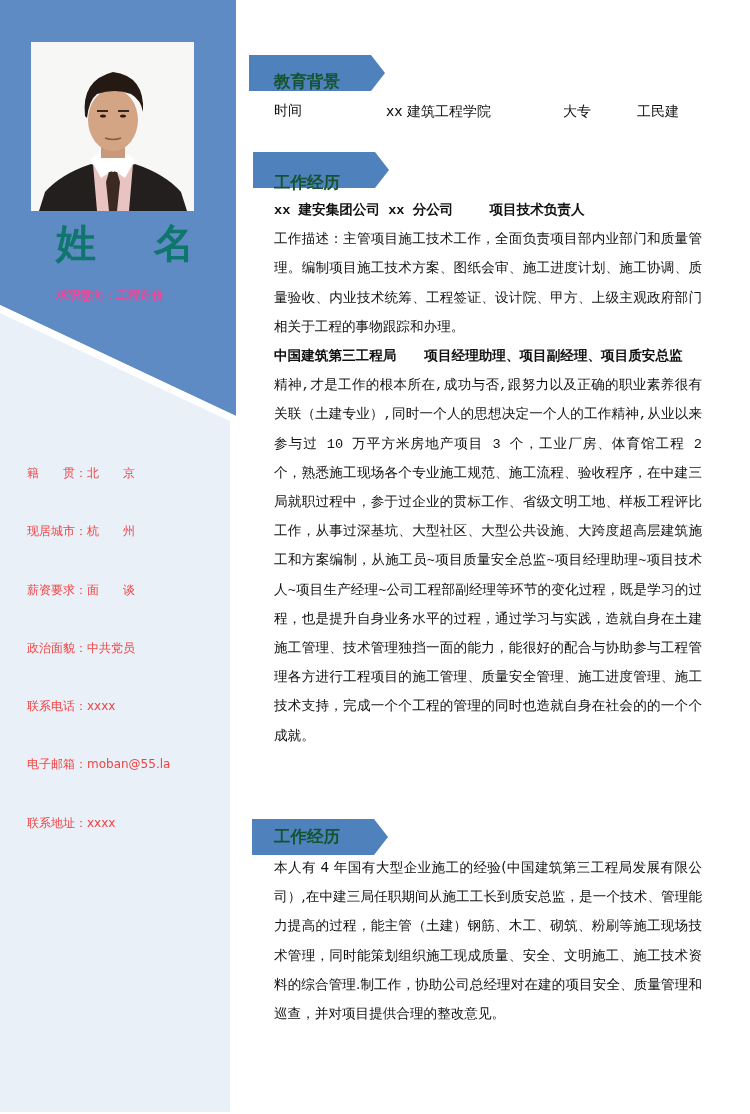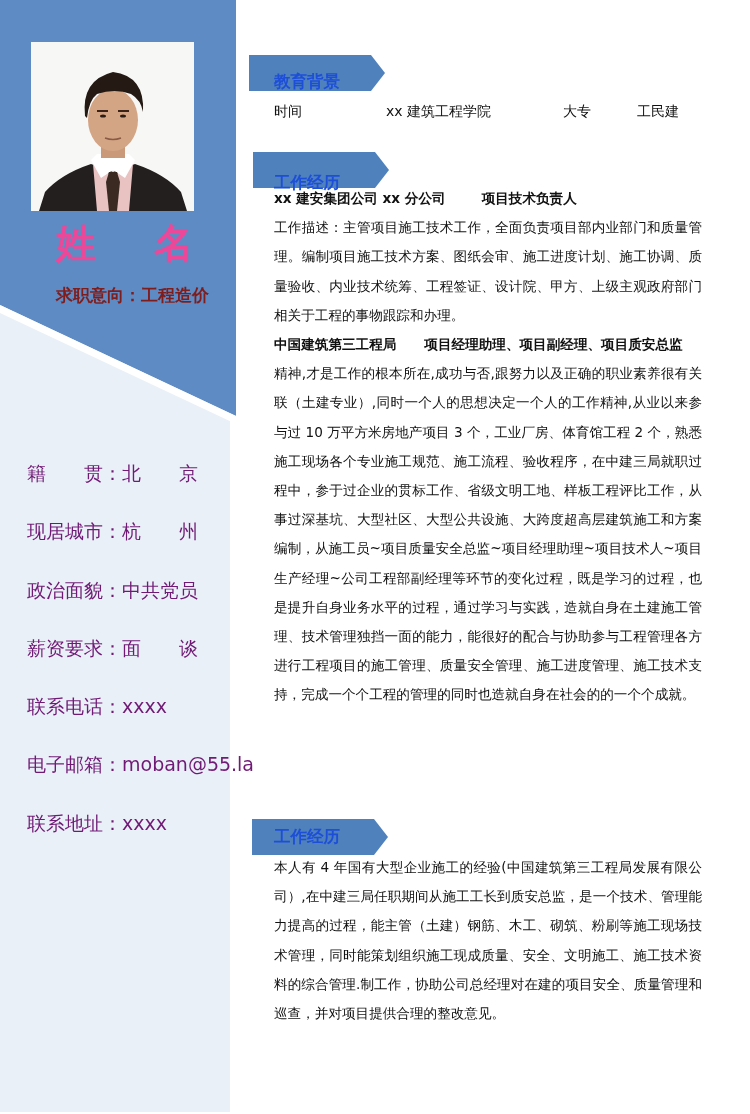--- a/index.html
+++ b/index.html
@@ -21,41 +21,41 @@
       background: #ffffff;
       clip-path: polygon(0 305px, 236px 416px, 236px 424px, 0 313px);
     }
     .photo {
       position: absolute; left: 31px; top: 42px; width: 163px; height: 169px;
       background: #f7f8f7; overflow: hidden;
     }
     .photo svg { display: block; }
     .name {
       position: absolute; left: 56px; top: 218px;
-      font-size: 40px; font-weight: bold; color: #ec4899; letter-spacing: 22px;
+      font-size: 40px; font-weight: bold; color: #0f766e; letter-spacing: 22px;
       line-height: 50px;
     }
     .objective {
       position: absolute; left: 56px; top: 285px;
-      font-size: 17px; font-weight: bold; color: #7f1d1d; line-height: 20px;
+      font-size: 12px; font-weight: bold; color: #ec4899; line-height: 20px;
     }
     .info-list { position: absolute; left: 27px; top: 463px; }
     .info-item {
-      height: 58.3px; font-size: 19px; color: #701a75; line-height: 20px;
+      height: 58.3px; font-size: 12px; color: #ef4444; line-height: 20px;
       white-space: pre;
     }
 
     
     .banner {
       position: absolute; height: 36px; width: 136px;
       background: #4f81bd;
       clip-path: polygon(0 0, 122px 0, 136px 18px, 122px 36px, 0 36px);
     }
     .banner-label {
-      position: absolute; font-size: 16.5px; font-weight: bold; color: #1d4ed8;
+      position: absolute; font-size: 16.5px; font-weight: bold; color: #14532d;
       line-height: 20px;
     }
     .edu-row { position: absolute; top: 101px; font-size: 14px; color: #111; line-height: 20px; white-space: pre; }
 
     .content {
       position: absolute; left: 274px; width: 428px;
       font-size: 13.6px; color: #111; line-height: 29.2px;
     }
     .job-title-row { font-weight: bold; white-space: pre; font-size: 13.6px; }
     .para { text-align: justify; }
@@ -92,38 +92,38 @@
     <path d="M74 96 Q82 99 90 96" stroke="#8a5a44" stroke-width="1.5" fill="none"></path>
   </svg>
 </div>
 
 <div class="name">姓 名</div>
 <div class="objective">求职意向：工程造价</div>
 
 <div class="info-list">
   <div class="info-item"><span>籍　　贯：</span><span>北　　京</span></div>
   <div class="info-item"><span>现居城市：</span><span>杭　　州</span></div>
+  <div class="info-item"><span>薪资要求：</span><span>面　　谈</span></div>
   <div class="info-item"><span>政治面貌：</span><span>中共党员</span></div>
-  <div class="info-item"><span>薪资要求：</span><span>面　　谈</span></div>
   <div class="info-item"><span>联系电话：</span><span>xxxx</span></div>
   <div class="info-item"><span>电子邮箱：</span><span>moban@55.la</span></div>
   <div class="info-item"><span>联系地址：</span><span>xxxx</span></div>
 </div>
 
 <div class="banner" style="left:249px; top:55px;"></div>
 <div class="banner-label" style="left:274px; top:72px;">教育背景</div>
-<div class="edu-row" style="left:274px;">时间</div>
+<div class="edu-row" style="left:274px;font-family:Liberation Mono, monospace;">时间</div>
 <div class="edu-row" style="left:386px;">xx 建筑工程学院</div>
 <div class="edu-row" style="left:563px;">大专</div>
 <div class="edu-row" style="left:637px;">工民建</div>
 
 <div class="banner" style="left:253px; top:152px;"></div>
 <div class="banner-label" style="left:274px; top:173px;">工作经历</div>
 
-<div class="content" style="top:184px;">
+<div class="content" style="top:196px;font-family:Liberation Mono, monospace;">
   <div class="job-title-row"><span>xx 建安集团公司 xx 分公司</span><span style="display:inline-block;width:36px;"></span><span>项目技术负责人</span></div>
   <div class="para">工作描述：主管项目施工技术工作，全面负责项目部内业部门和质量管理。编制项目施工技术方案、图纸会审、施工进度计划、施工协调、质量验收、内业技术统筹、工程签证、设计院、甲方、上级主观政府部门相关于工程的事物跟踪和办理。</div>
   <div class="job-title-row"><span>中国建筑第三工程局</span><span style="display:inline-block;width:28px;"></span><span>项目经理助理、项目副经理、项目质安总监</span></div>
   <div class="para">精神,才是工作的根本所在,成功与否,跟努力以及正确的职业素养很有关联（土建专业）,同时一个人的思想决定一个人的工作精神,从业以来参与过 10 万平方米房地产项目 3 个，工业厂房、体育馆工程 2 个，熟悉施工现场各个专业施工规范、施工流程、验收程序，在中建三局就职过程中，参于过企业的贯标工作、省级文明工地、样板工程评比工作，从事过深基坑、大型社区、大型公共设施、大跨度超高层建筑施工和方案编制，从施工员~项目质量安全总监~项目经理助理~项目技术人~项目生产经理~公司工程部副经理等环节的变化过程，既是学习的过程，也是提升自身业务水平的过程，通过学习与实践，造就自身在土建施工管理、技术管理独挡一面的能力，能很好的配合与协助参与工程管理各方进行工程项目的施工管理、质量安全管理、施工进度管理、施工技术支持，完成一个个工程的管理的同时也造就自身在社会的的一个个成就。</div>
 </div>
 
 <div class="banner" style="left:252px; top:819px;"></div>
 <div class="banner-label" style="left:274px; top:827px;">工作经历</div>
 <div class="content" style="top:853px;">
   <div class="para">本人有 4 年国有大型企业施工的经验(中国建筑第三工程局发展有限公司）,在中建三局任职期间从施工工长到质安总监，是一个技术、管理能力提高的过程，能主管（土建）钢筋、木工、砌筑、粉刷等施工现场技术管理，同时能策划组织施工现成质量、安全、文明施工、施工技术资料的综合管理.制工作，协助公司总经理对在建的项目安全、质量管理和巡查，并对项目提供合理的整改意见。</div>

